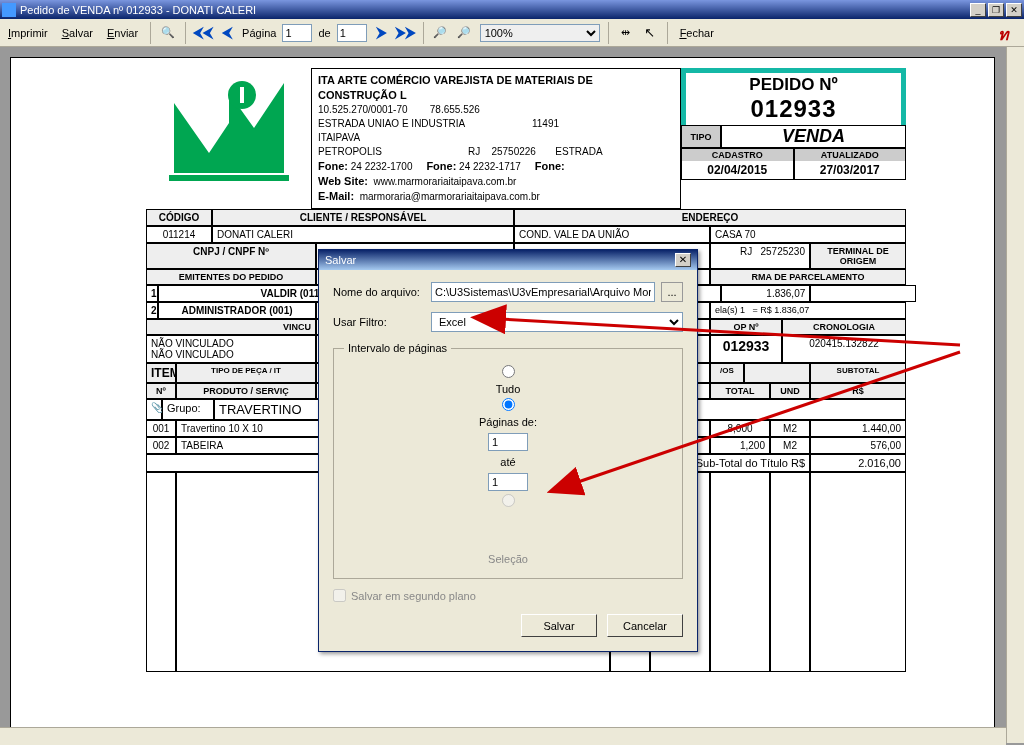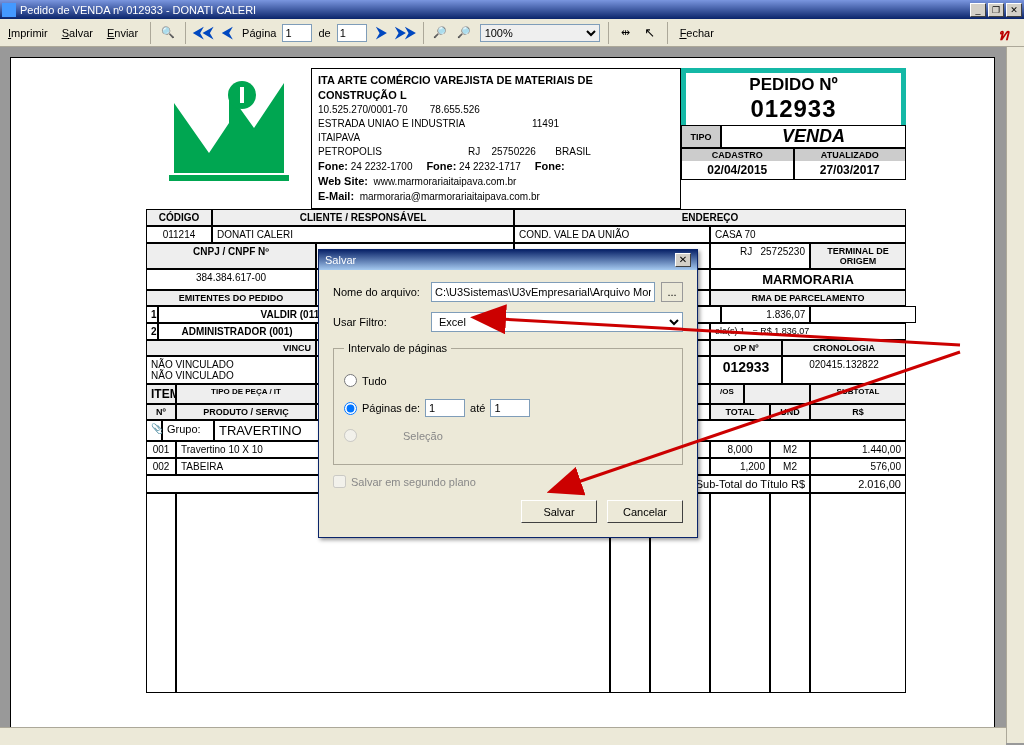--- a/index.html
+++ b/index.html
@@ -54,21 +54,21 @@
 .dialog { position:absolute; left:318px; top:249px; width:380px; background:#ece9d8; border:1px solid #0a246a; z-index:50; box-shadow: 2px 2px 4px rgba(0,0,0,.4); }
 .dialog .dtitle { height:20px; background: linear-gradient(#0a246a, #a6caf0); color:#fff; font-size:11px; padding: 2px 6px; display:flex; align-items:center; }
 .dialog .dtitle .x { margin-left:auto; width:16px; height:14px; background:#d4d0c8; color:#000; border:1px solid #fff; border-right-color:#404040; border-bottom-color:#404040; text-align:center; line-height:12px; font-size:10px; font-family:Arial; }
 .dialog .dbody { padding: 12px 14px 14px; font-size:11px; }
 .frow { display:flex; align-items:center; margin-bottom:10px; gap:6px; }
 .frow label { width: 92px; }
 .frow input[type=text], .frow select { flex:1; height:20px; border:1px solid #7f9db9; background:#fff; font-size:11px; padding:0 3px; }
 .frow .browse { width:22px; height:20px; border:1px solid #999; background:#ece9d8; font-size:11px; text-align:center; line-height:18px; }
 fieldset.interval { border:1px solid #aca899; padding: 8px 10px 10px; margin-bottom:10px; }
 fieldset.interval legend { font-size:11px; padding:0 4px; }
-.radio-row { display:flex; align-items:center; gap:5px; margin:12px 0; }
+.radio-row { display:flex; align-items:center; gap:5px; margin:3px 0;flex-direction:column; }
 .radio-row input[type=text] { width:40px; height:18px; border:1px solid #7f9db9; padding:0 3px; font-size:11px; }
 .radio-row.disabled { color:#888;gap:46px; }
 .chk-row { display:flex; align-items:center; gap:5px; color:#888; margin-bottom:12px; }
 .dlg-btns { display:flex; justify-content:flex-end; gap:10px; }
 .dlg-btns button { width:76px; height:23px; background:#ece9d8; border:1px solid #404040; border-top-color:#fff; border-left-color:#fff; font-size:11px; }
 
 
 .arrows { position:absolute; left:0; top:0; width:1024px; height:745px; pointer-events:none; z-index:100; }
 
 </style>
@@ -122,21 +122,21 @@
             <circle cx="78" cy="22" r="14" fill="#00a651"></circle>
             <rect x="76" y="14" width="4" height="16" fill="#fff"></rect>
             <rect x="5" y="102" width="120" height="6" fill="#00a651"></rect>
           </svg>
         </div>
         <div class="company-box">
           <b>ITA ARTE COMÉRCIO VAREJISTA DE MATERIAIS DE CONSTRUÇÃO L</b><br>
           <span>10.525.270/0001-70</span>&nbsp;&nbsp;&nbsp;&nbsp;&nbsp;&nbsp;&nbsp;&nbsp;<span>78.655.526</span><br>
           <span>ESTRADA UNIAO E INDUSTRIA</span>&nbsp;&nbsp;&nbsp;&nbsp;&nbsp;&nbsp;&nbsp;&nbsp;&nbsp;&nbsp;&nbsp;&nbsp;&nbsp;&nbsp;&nbsp;&nbsp;&nbsp;&nbsp;&nbsp;&nbsp;&nbsp;&nbsp;&nbsp;&nbsp;<span>11491</span><br>
           <span>ITAIPAVA</span><br>
-          <span>PETROPOLIS</span>&nbsp;&nbsp;&nbsp;&nbsp;&nbsp;&nbsp;&nbsp;&nbsp;&nbsp;&nbsp;&nbsp;&nbsp;&nbsp;&nbsp;&nbsp;&nbsp;&nbsp;&nbsp;&nbsp;&nbsp;&nbsp;&nbsp;&nbsp;&nbsp;&nbsp;&nbsp;&nbsp;&nbsp;&nbsp;&nbsp;&nbsp;<span>RJ</span>&nbsp;&nbsp;&nbsp;&nbsp;<span>25750226</span>&nbsp;&nbsp;&nbsp;&nbsp;&nbsp;&nbsp;&nbsp;<span>BRASIL</span><br>
+          <span>PETROPOLIS</span>&nbsp;&nbsp;&nbsp;&nbsp;&nbsp;&nbsp;&nbsp;&nbsp;&nbsp;&nbsp;&nbsp;&nbsp;&nbsp;&nbsp;&nbsp;&nbsp;&nbsp;&nbsp;&nbsp;&nbsp;&nbsp;&nbsp;&nbsp;&nbsp;&nbsp;&nbsp;&nbsp;&nbsp;&nbsp;&nbsp;&nbsp;<span>RJ</span>&nbsp;&nbsp;&nbsp;&nbsp;<span>25750226</span>&nbsp;&nbsp;&nbsp;&nbsp;&nbsp;&nbsp;&nbsp;<span>ESTRADA</span><br>
           <b>Fone:</b> <span>24   2232-1700</span>&nbsp;&nbsp;&nbsp;&nbsp;&nbsp;<b>Fone:</b> <span>24   2232-1717</span>&nbsp;&nbsp;&nbsp;&nbsp;&nbsp;<b>Fone:</b><br>
           <b>Web Site:</b>&nbsp; <span>www.marmorariaitaipava.com.br</span><br>
           <b>E-Mail:</b>&nbsp; <span>marmoraria@marmorariaitaipava.com.br</span>
         </div>
         <div class="order-box">
           <div class="ob-cell" style="border-bottom:none">
             <div class="ob-top">PEDIDO Nº</div>
             <div class="ob-num">012933</div>
           </div>
           <div class="ob-tipo">
@@ -168,25 +168,20 @@
         <div class="bcell" style="width:196px">CASA 70</div>
       </div>
       <div class="brow">
         <div class="bcell bhead" style="width:170px">CNPJ / CNPF Nº</div>
         <div class="bcell" style="width:198px"></div>
         <div class="bcell" style="width:196px"></div>
         <div class="bcell" style="width:100px;text-align:right"><span>RJ</span>&nbsp;&nbsp;&nbsp;<span>25725230</span></div>
         <div class="bcell bhead" style="width:96px;font-size:9px">TERMINAL DE ORIGEM</div>
       </div>
       <div class="brow">
-        <div class="bcell" style="width:170px;text-align:center">384.384.617-00</div>
-        <div class="bcell" style="width:394px"></div>
-        <div class="bcell" style="width:196px;text-align:center;font-weight:bold;font-size:13px">MARMORARIA</div>
-      </div>
-      <div class="brow">
         <div class="bcell bhead" style="width:170px;font-size:9px">EMITENTES DO PEDIDO</div>
         <div class="bcell" style="width:394px"></div>
         <div class="bcell bhead" style="width:196px;font-size:9px">RMA DE PARCELAMENTO</div>
       </div>
       <div class="brow">
         <div class="bcell" style="width:12px;text-align:center;font-weight:bold">1</div>
         <div class="bcell" style="width:170px;text-align:right;font-weight:bold">VALDIR (011)</div>
         <div class="bcell" style="width:394px"></div>
         <div class="bcell" style="width:90px;text-align:right">1.836,07</div>
         <div class="bcell" style="width:106px" rowspan="2"></div>

